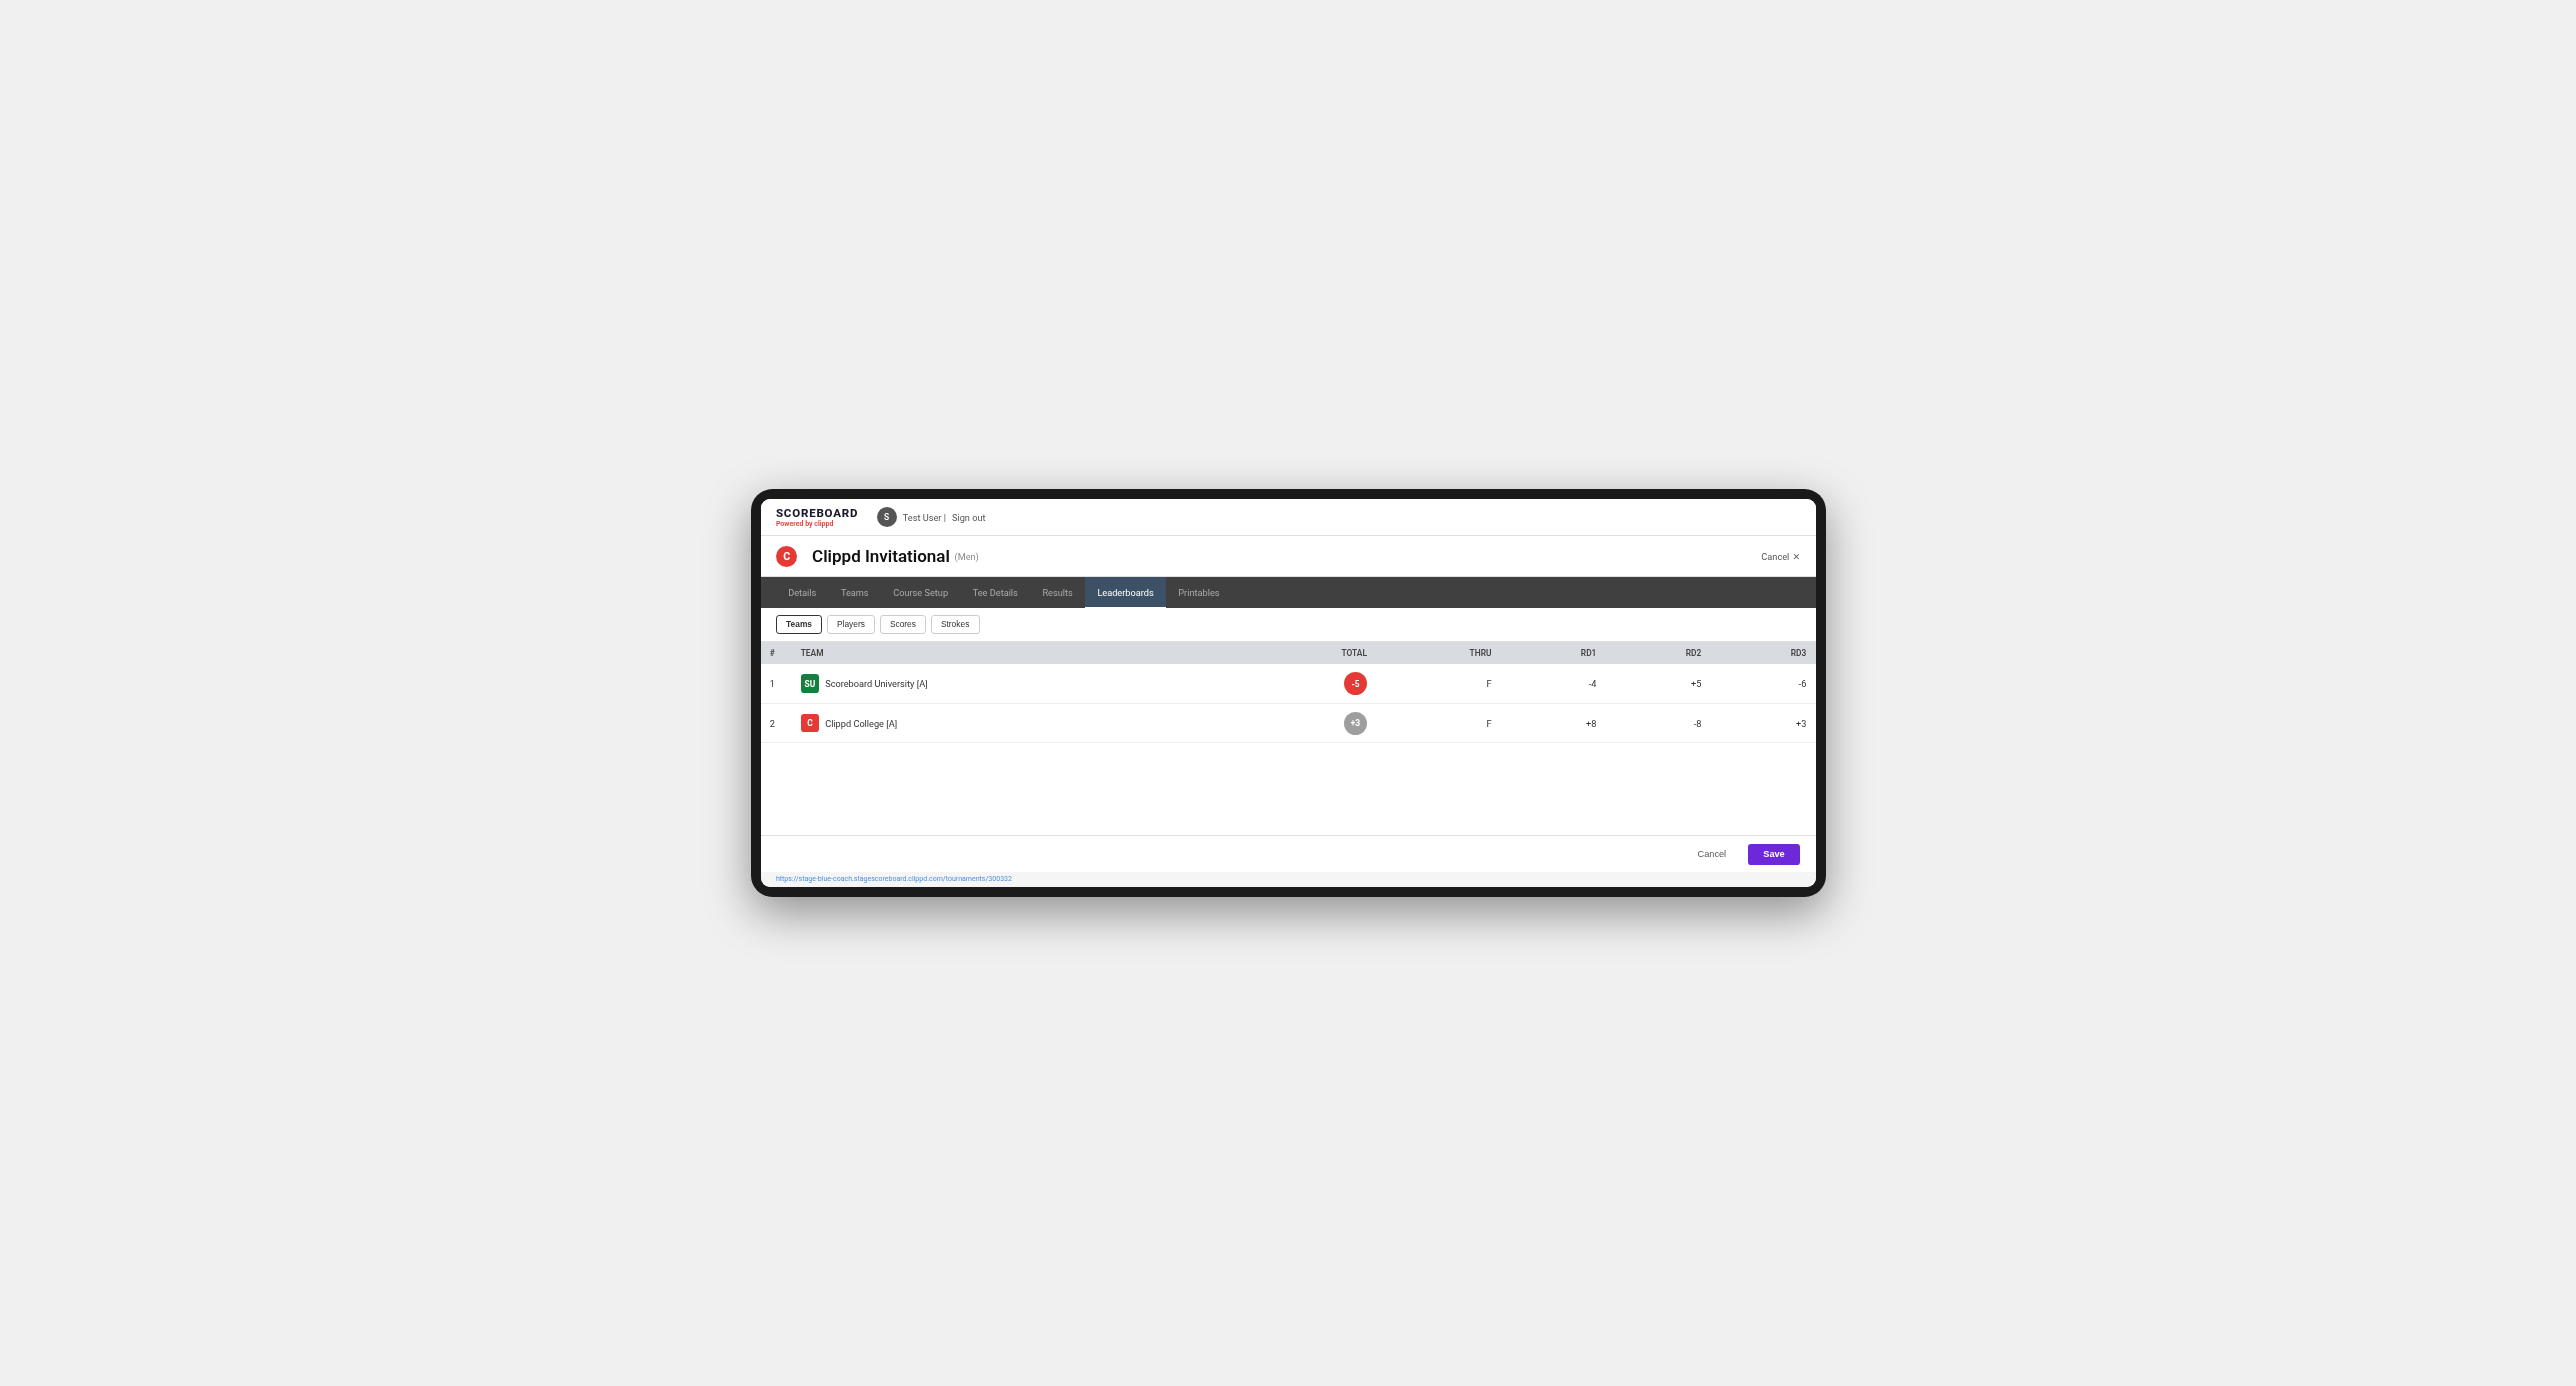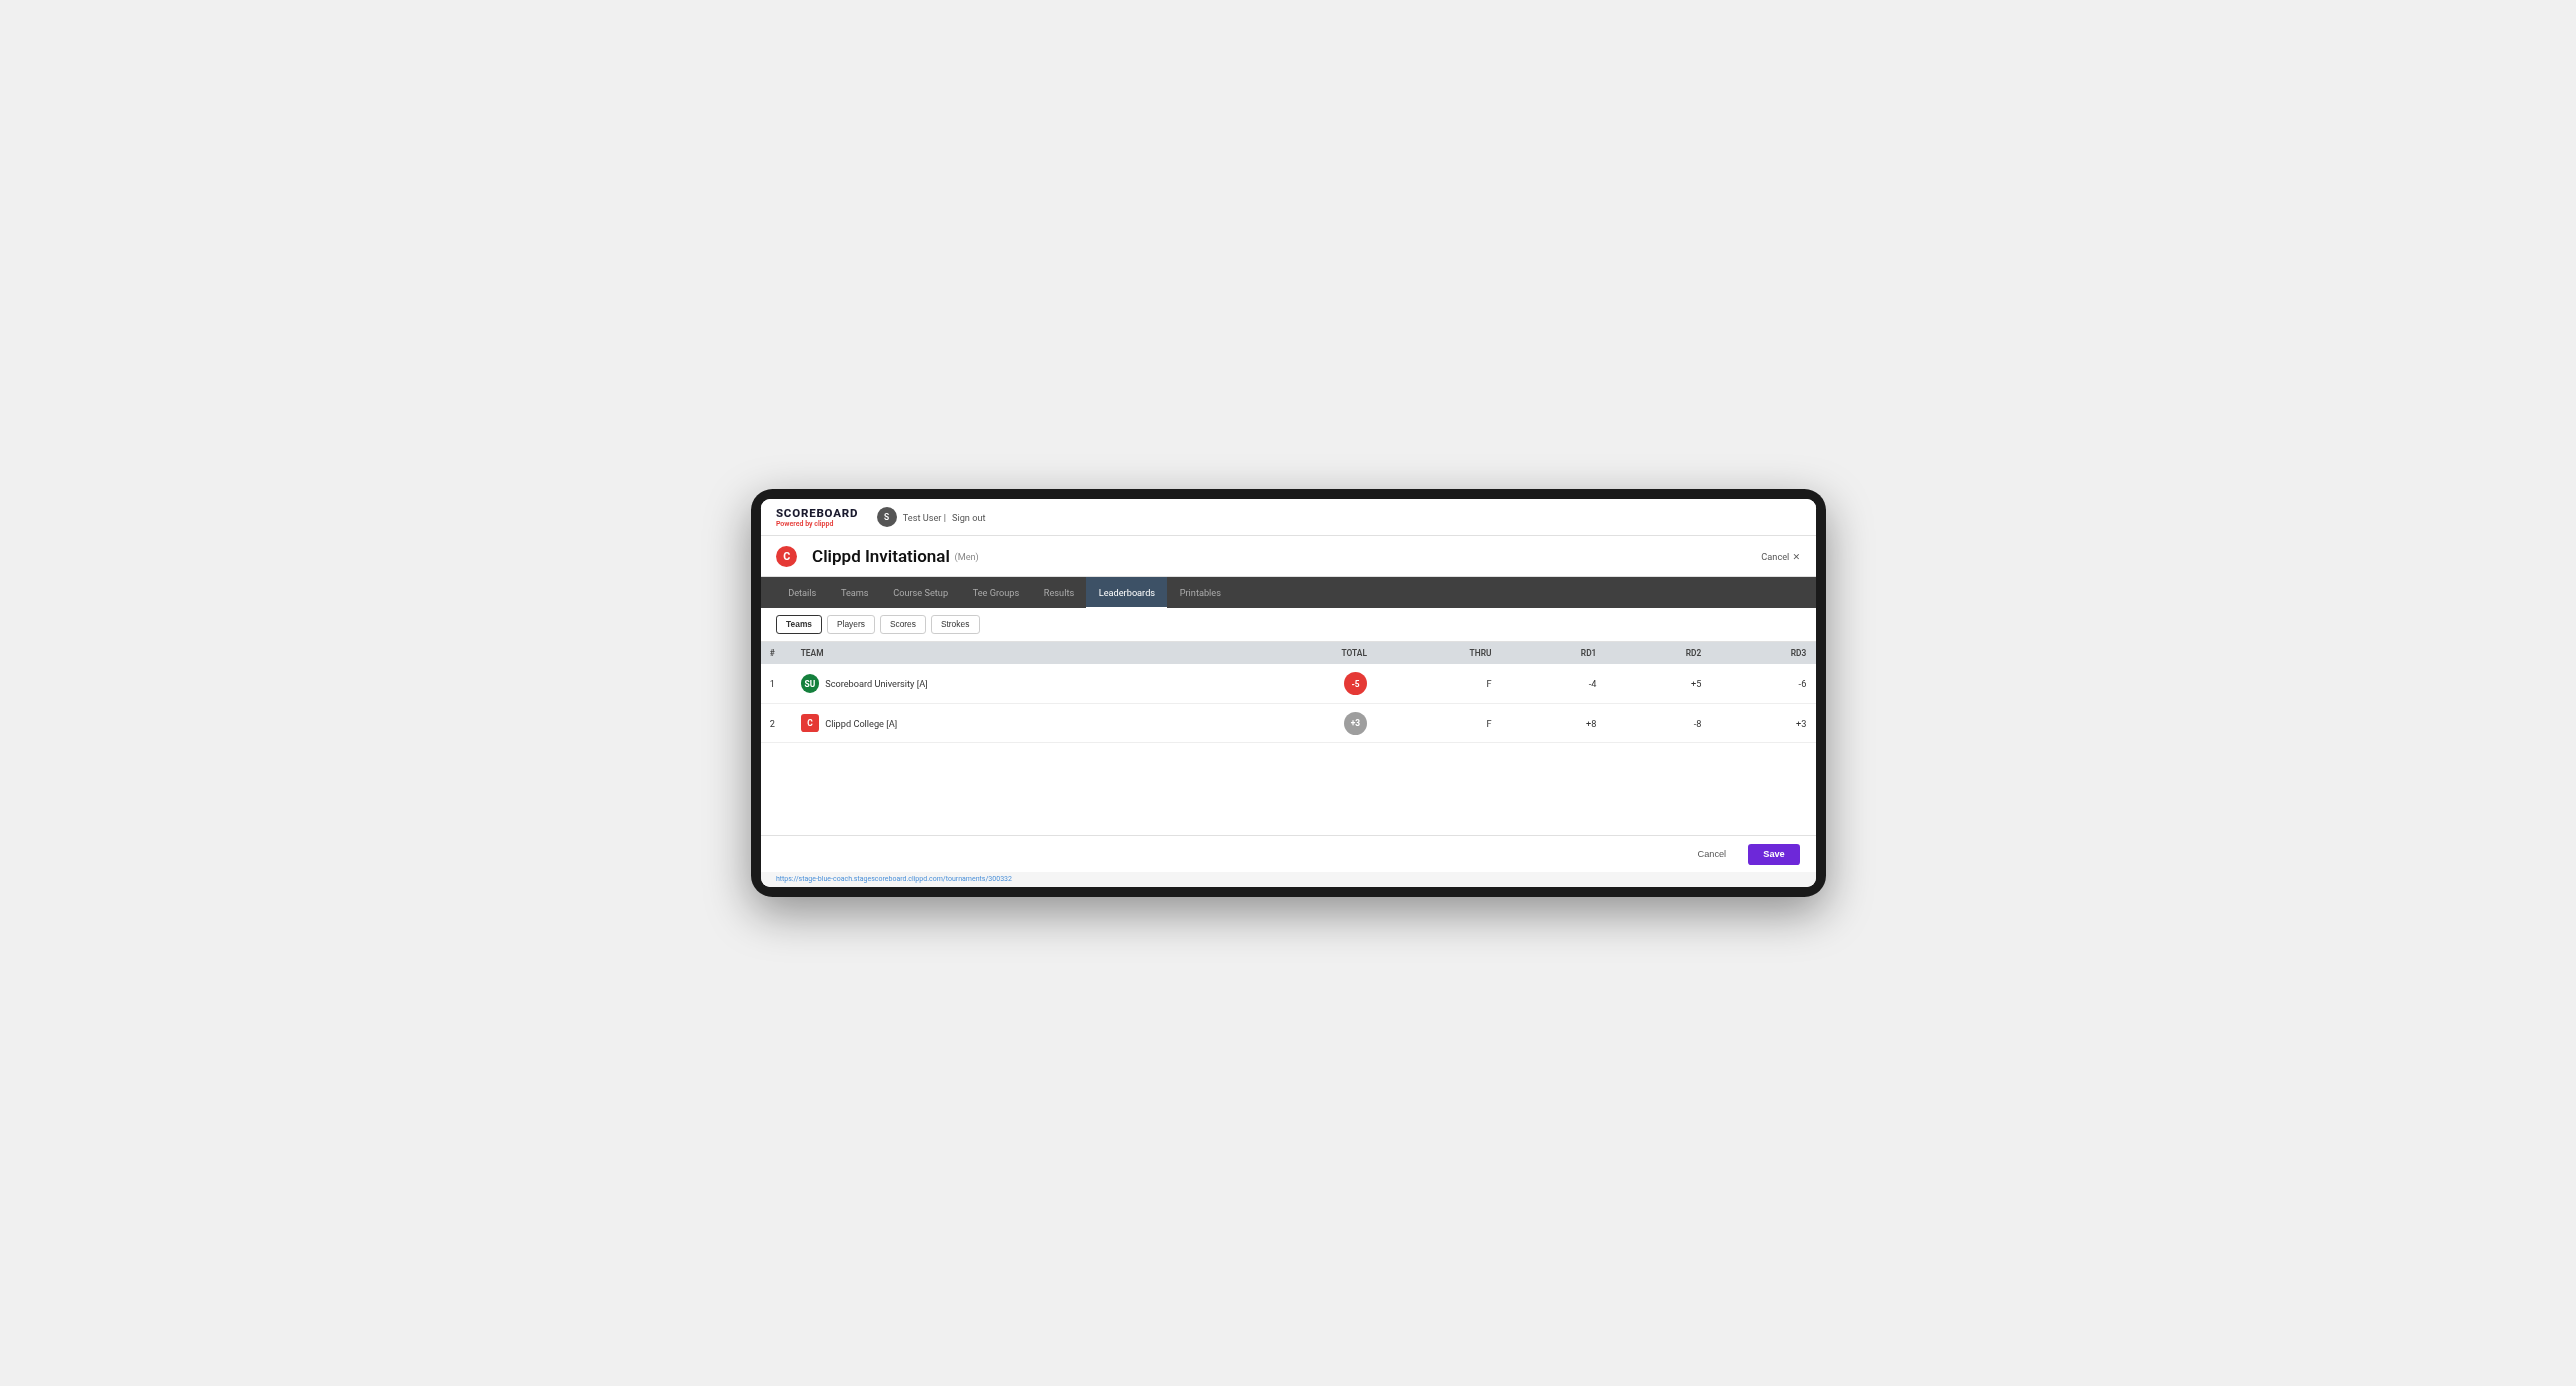--- a/index.html
+++ b/index.html
@@ -322,21 +322,21 @@
         <div class="cancel-x">
           <span>Cancel</span>
           <span>✕</span>
         </div>
       </div>
 
       <div class="tab-nav">
         <div class="tab-item">Details</div>
         <div class="tab-item">Teams</div>
         <div class="tab-item">Course Setup</div>
-        <div class="tab-item">Tee Groups</div>
+        <div class="tab-item">Tee Details</div>
         <div class="tab-item">Results</div>
         <div class="tab-item active">Leaderboards</div>
         <div class="tab-item">Printables</div>
       </div>
 
       <div class="filter-bar">
         <button class="filter-btn active">Teams</button>
         <button class="filter-btn">Players</button>
         <button class="filter-btn">Scores</button>
         <button class="filter-btn">Strokes</button>
@@ -353,21 +353,21 @@
               <th class="right">RD1</th>
               <th class="right">RD2</th>
               <th class="right">RD3</th>
             </tr>
           </thead>
           <tbody id="table-body">
           <tr>
       <td>1</td>
       <td>
         <div class="team-name-cell">
-          <div class="team-logo" style="background:#15803d;border-radius:9px;">SU</div>
+          <div class="team-logo" style="background:#15803d;">SU</div>
           <span>Scoreboard University [A]</span>
         </div>
       </td>
       <td class="right">
         <div style="display:flex;justify-content:flex-end;">
           <span class="score-badge red">-5</span>
         </div>
       </td>
       <td class="right">F</td>
       <td class="right">-4</td>

